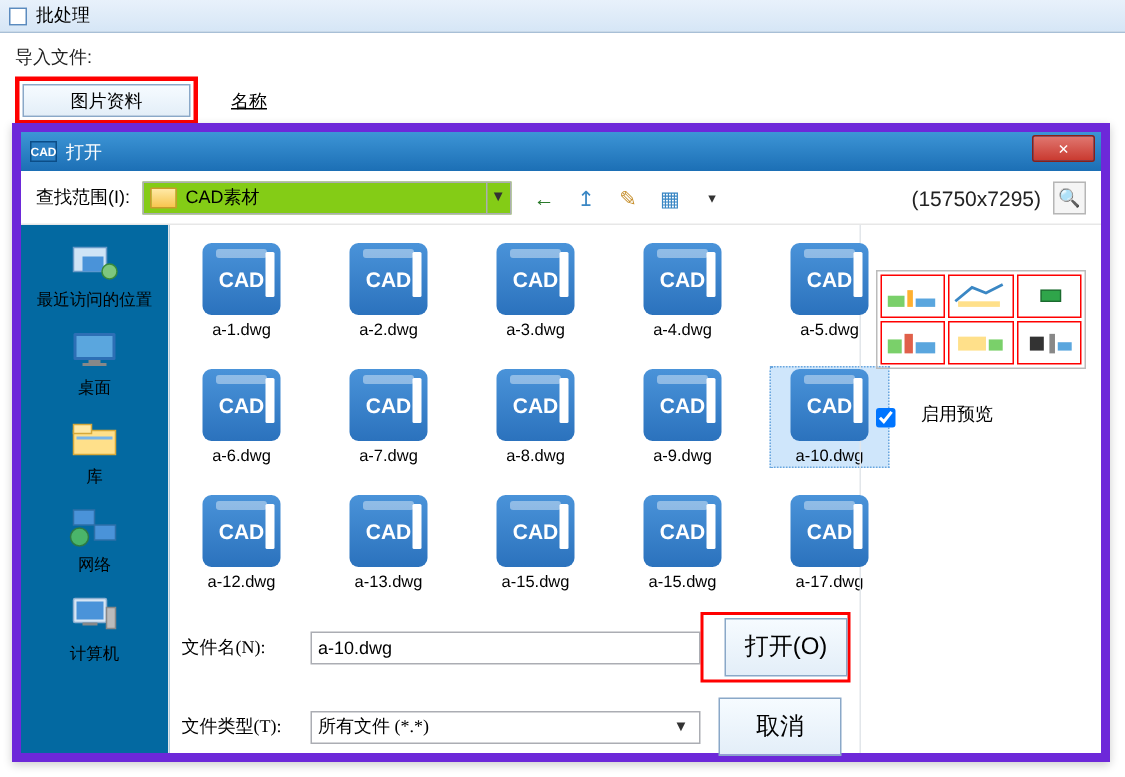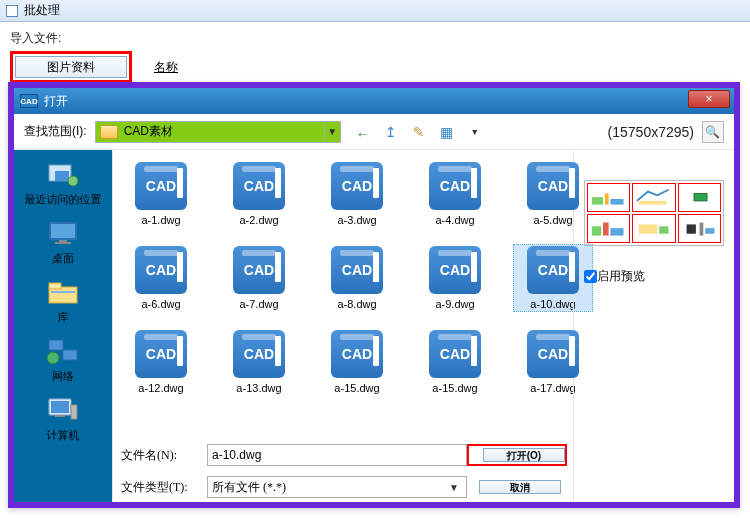--- a/index.html
+++ b/index.html
@@ -51,29 +51,29 @@
 .cadico { width: 52px; height: 48px; background: linear-gradient(#4a93d9,#2b72bd); border-radius: 6px; color: #fff; font-weight: bold; display: flex; flex-direction: column; align-items: center; justify-content: center; font-size: 14px; position: relative; }
 .cadico::before { content:""; position:absolute; top:4px; width:34px; height:6px; background:rgba(255,255,255,.4); border-radius:2px; }
 .cadico .pen { position:absolute; right:4px; top:6px; width:6px; height:30px; background:#fff; border-radius:1px; }
 
 .fields { margin-top: auto; padding-top: 12px; display: grid; grid-template-columns: 86px 260px 100px; row-gap: 10px; align-items: center; font-size: 12px; }
 .fields label { text-align: left; font-family: Liberation Serif, serif; }
 .txtbox, .selbox { height: 22px; border: 1px solid #abadb3; background: #fff; font-size: 12px; padding: 0 4px; }
 .selbox { display: flex; align-items: center; }
 .selbox .txt { flex: 1; font-family: Liberation Serif, serif; }
 .selbox .drop { width: 16px; text-align: center; font-size: 10px; color: #333; cursor: pointer; }
-.action-btn { width: 82px; height: 14px; margin-left: 12px; border: 1px solid #8aa8c8; background: linear-gradient(#f6fbff,#e3eef8); font-size: 10px; cursor: pointer; font-weight: bold; }
+.action-btn { width: 82px; height: 39px; margin-left: 12px; border: 1px solid #8aa8c8; background: linear-gradient(#f6fbff,#e3eef8); font-size: 16px; cursor: pointer; }
 .open-redbox { border: 2px solid #f00; display: inline-block; padding: 2px; }
 
 
 .preview { flex: 1; border-left: 1px solid #e2e6ea; padding: 30px 10px 10px 10px; font-size: 12px; }
 .thumbwrap { border: 1px solid #bbb; width: 140px; height: 66px; display: grid; grid-template-columns: repeat(3,1fr); grid-template-rows: repeat(2,1fr); gap: 2px; padding: 2px; margin-bottom: 22px; }
 .thumbwrap .cell { border: 1px solid #f00; background: #fff; display: flex; align-items: center; justify-content: center; }
 .thumbwrap .cell svg { width: 90%; height: 90%; }
-.chkrow { display: flex; align-items: center; gap: 0; }
+.chkrow { display: flex; align-items: flex-end; gap: 17px; }
 .chkrow input { width: 13px; height: 13px; }
 </style>
 </head>
 <body>
 
 <div class="batch-window">
   <div class="batch-title">
     <span class="ico"></span>
     <span>批处理</span>
   </div>

